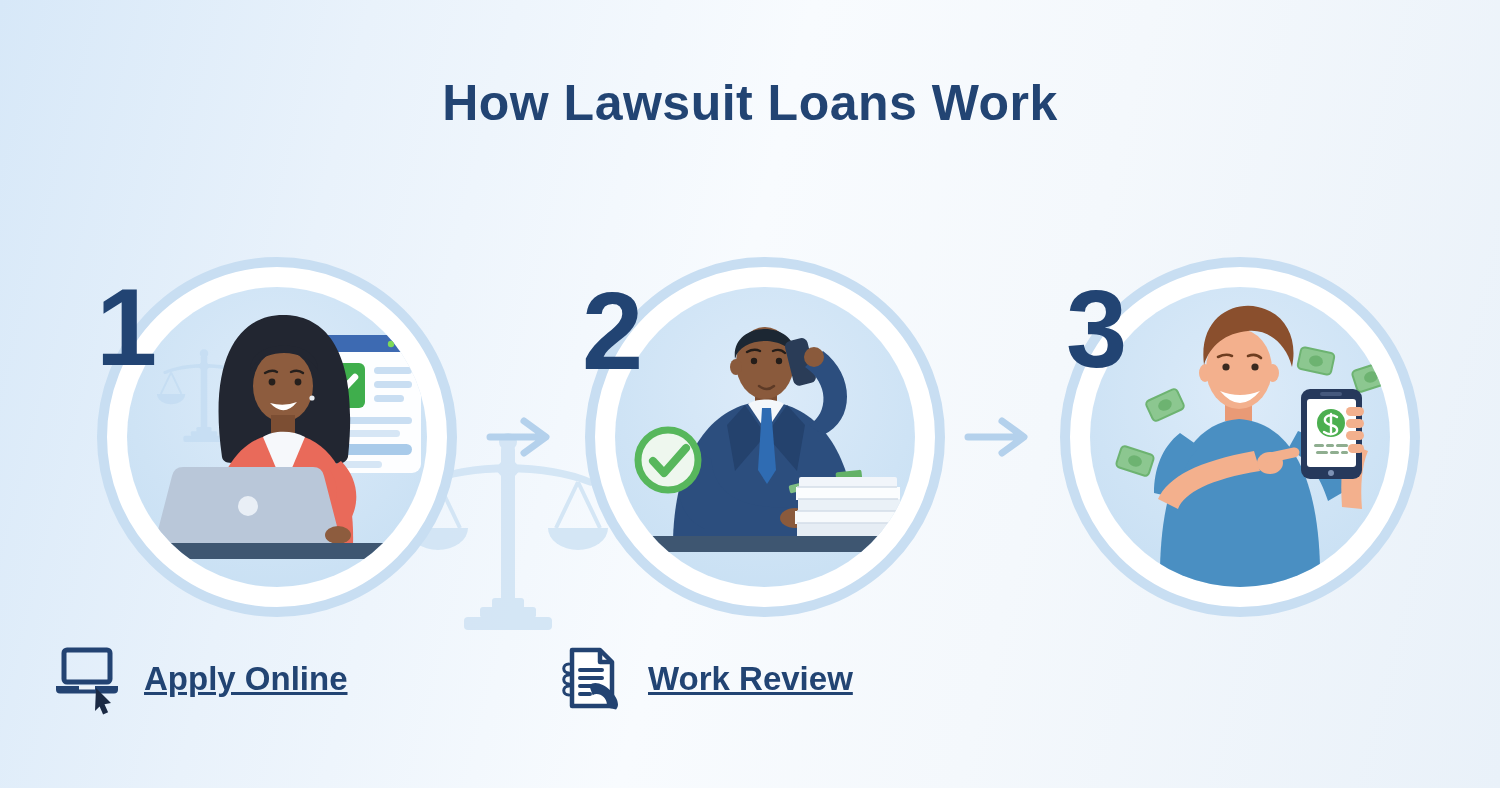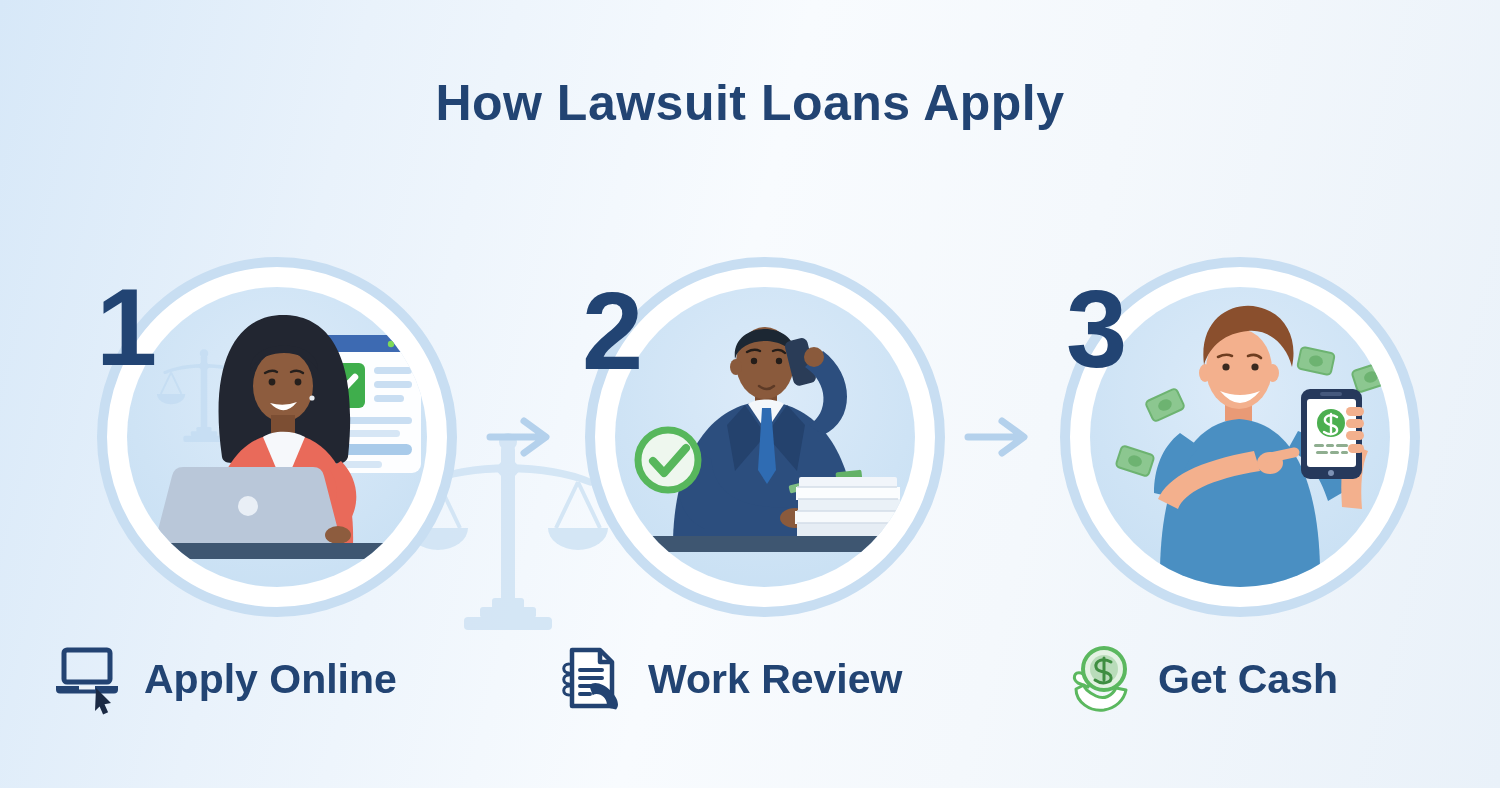--- a/index.html
+++ b/index.html
@@ -27,29 +27,29 @@
   .a1{left:484px;top:414px;}
   .a2{left:962px;top:414px;}
   .watermark{position:absolute;z-index:1;}
   .wm-big{left:408px;top:428px;width:200px;height:220px;opacity:.85;}
   .label-group{
     position:absolute;z-index:2;display:flex;align-items:center;gap:24px;height:74px;top:642px;
   }
   .lg1{left:54px;}
   .lg2{left:558px;}
   .lg3{left:1068px;}
-  .label-text{font-size:41px;font-weight:700;color:#224473;white-space:nowrap;}
+  .label-text{font-size:33px;font-weight:700;color:#224473;white-space:nowrap;text-decoration:underline;}
   .label-icon{display:block;}
 </style>
 </head>
 <body>
 
 <div class="canvas">
 
-  <h1 class="title">How Lawsuit Loans Apply</h1>
+  <h1 class="title">How Lawsuit Loans Work</h1>
 
   <svg class="watermark wm-big" viewBox="0 0 200 220" aria-hidden="true">
     <g fill="#cfe3f4">
       <circle cx="100" cy="14" r="9"></circle>
       <rect x="93" y="18" width="14" height="162" rx="4"></rect>
       <path d="M14,52 C60,31 140,31 186,52 C187,56 185,59 180,57 C138,40 62,40 20,57 C15,59 13,56 14,52 Z"></path>
       <path d="M100,26 l13,15 -13,15 -13,-15 Z"></path>
       <path d="M30,54 L8,100 M30,54 L52,100 M170,54 L148,100 M170,54 L192,100" stroke="#cfe3f4" stroke-width="4" fill="none"></path>
       <path d="M0,100 a30,22 0 0 0 60,0 Z"></path>
       <path d="M140,100 a30,22 0 0 0 60,0 Z"></path>
@@ -295,24 +295,14 @@
       <path d="M14,6 h28 l12,12 v44 h-40 Z" fill="#ffffff" stroke="#234372" stroke-width="4.5" stroke-linejoin="round"></path>
       <path d="M42,6 v12 h12" fill="none" stroke="#234372" stroke-width="4.5" stroke-linejoin="round"></path>
       <path d="M22,26 h22 M22,34 h22 M22,42 h14 M22,50 h10" stroke="#234372" stroke-width="4" stroke-linecap="round"></path>
       <g transform="rotate(42 46 52)">
         <path d="M28,54 c0,-14 36,-14 36,0 l-9,5 c-2,-8 -16,-8 -18,0 Z" fill="#234372"></path>
       </g>
     </svg>
     <span class="label-text">Work Review</span>
   </div>
 
-  <div class="label-group lg3">
-    <svg class="label-icon" width="66" height="72" viewBox="0 0 66 72" aria-hidden="true">
-      <path d="M10,40 C4,36 6,28 13,30 L24,36 L20,44 Z" fill="#ffffff" stroke="#5bb85f" stroke-width="3" stroke-linejoin="round"></path>
-      <path d="M8,46 C8,59 22,69 36,67 C48,65 56,57 58,47 L48,45 C44,53 36,57 28,53 C20,49 16,46 16,42 Z" fill="#ffffff" stroke="#5bb85f" stroke-width="3" stroke-linejoin="round"></path>
-      <circle cx="36" cy="26" r="21" fill="#e3f2e3" stroke="#5bb85f" stroke-width="4"></circle>
-      <circle cx="36" cy="26" r="14" fill="#b9dcba"></circle>
-      <path d="M36,15 v22 M43,19 c-8,-5 -16,-1 -15,5 c1,7 14,3 15,10 c1,6 -9,8 -16,3" stroke="#3e8e41" stroke-width="3" fill="none" stroke-linecap="round"></path>
-    </svg>
-    <span class="label-text">Get Cash</span>
-  </div>
 
 </div>
 
 </body></html>

